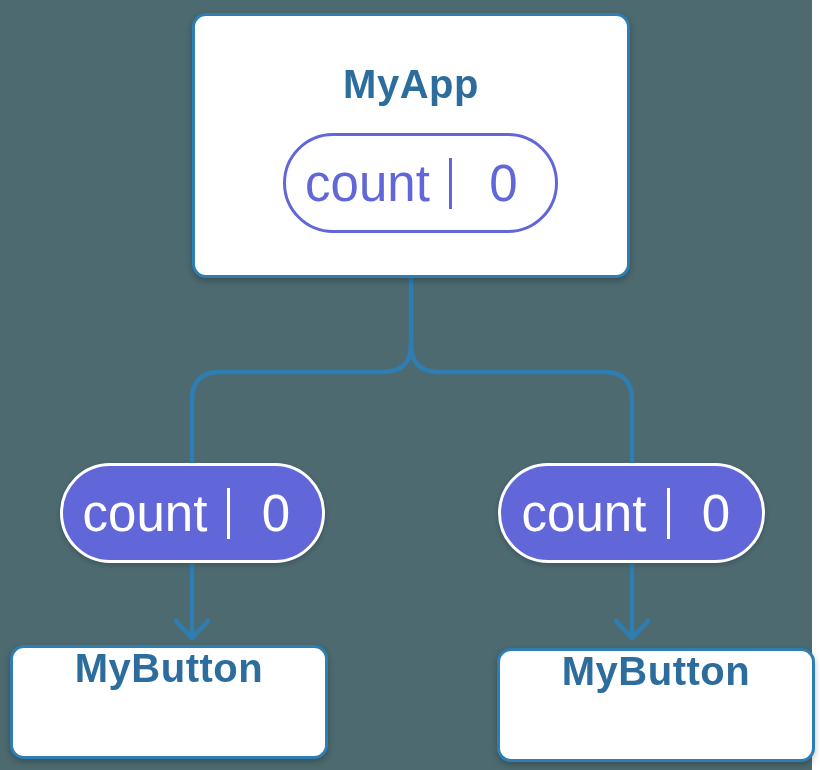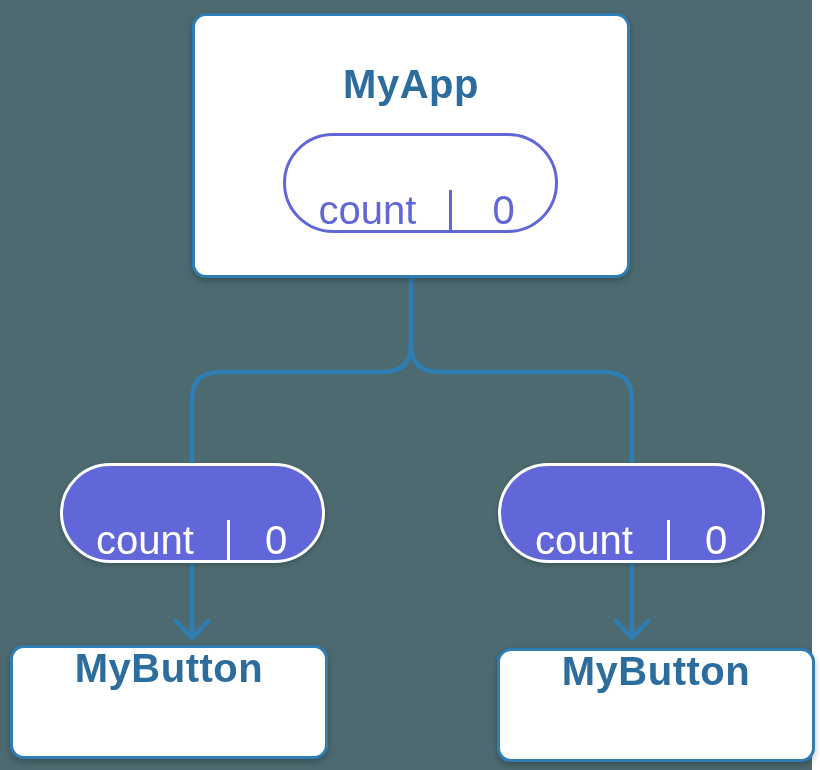--- a/index.html
+++ b/index.html
@@ -57,24 +57,24 @@
     justify-content: flex-start;
   }
   .node-mybutton-left  { left: 10px;  top: 645px; width: 318px; height: 114px; }
   .node-mybutton-right { left: 497px; top: 648px; width: 318px; height: 114px; }
 
   .pill {
     position: absolute;
     height: 100px;
     border-radius: 50px;
     display: flex;
-    align-items: flex-end;
+    align-items: center;
     overflow: hidden;
     z-index: 2;
-    font-size: 40px;
+    font-size: 51px;
     line-height: 1;
   }
   .pill-outline {
     left: 88px; top: 117px; width: 275px;
     position: absolute;
     background: var(--node-fill);
     border: 3px solid var(--state-purple);
     color: var(--state-purple);
   }
   .pill-filled {

